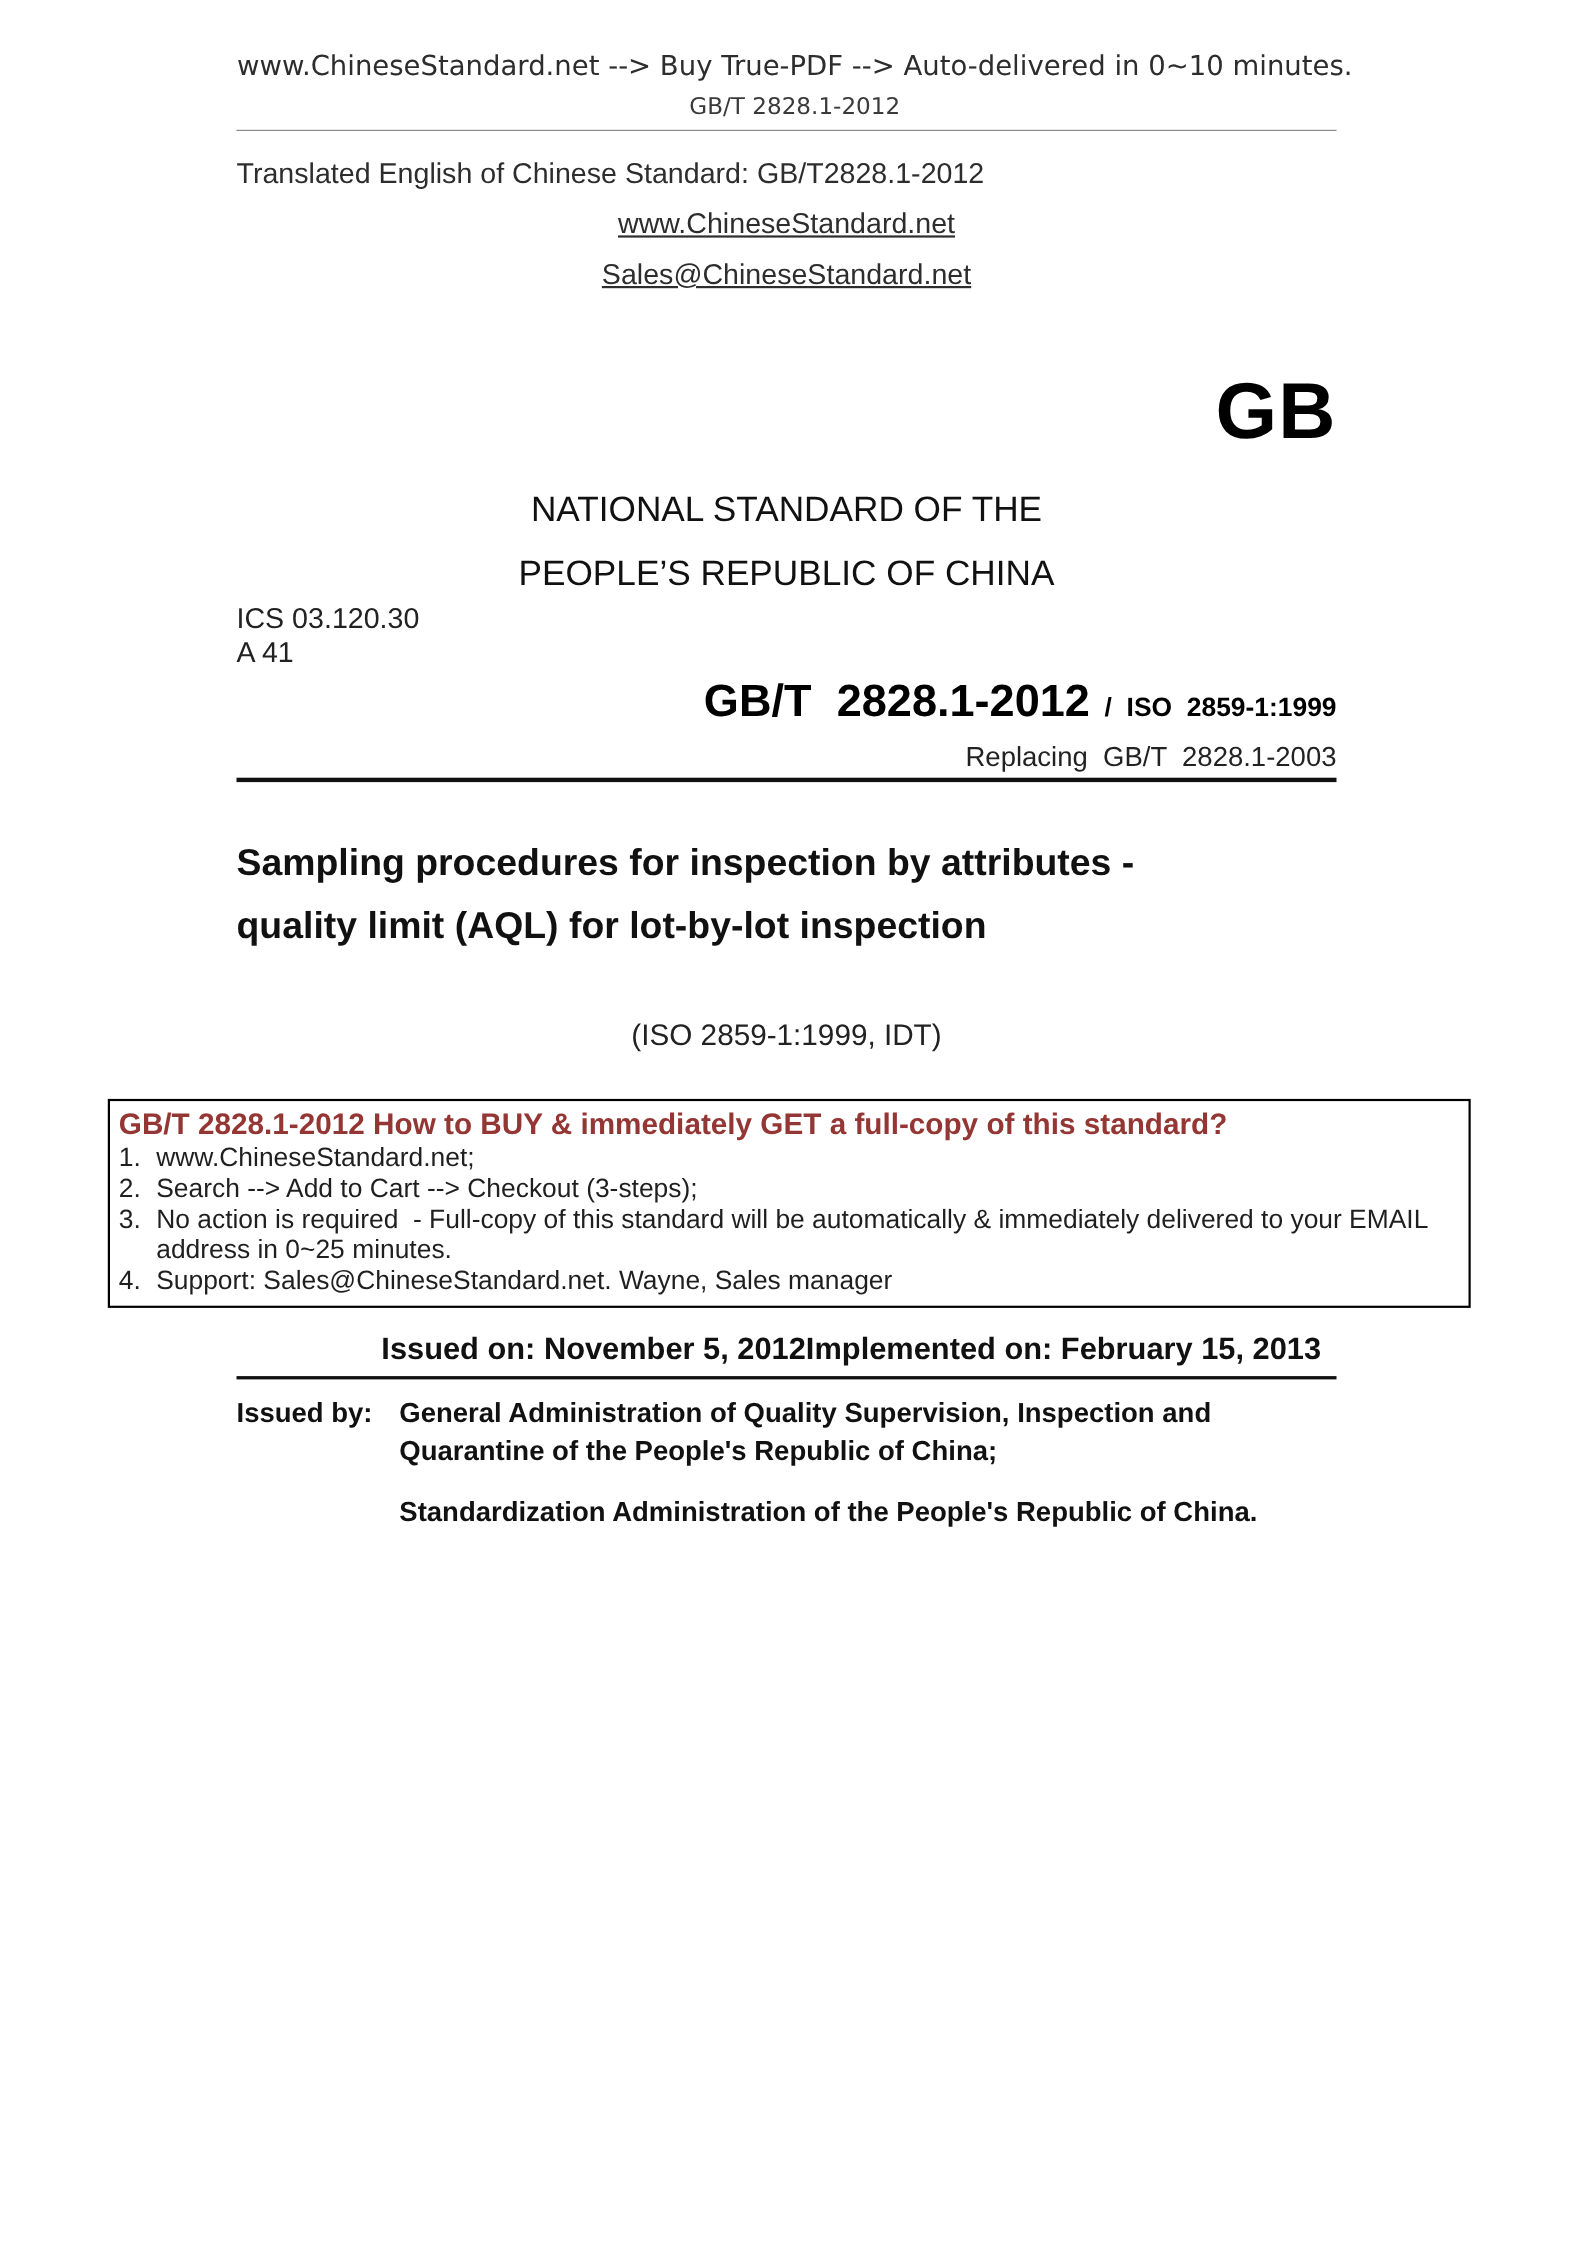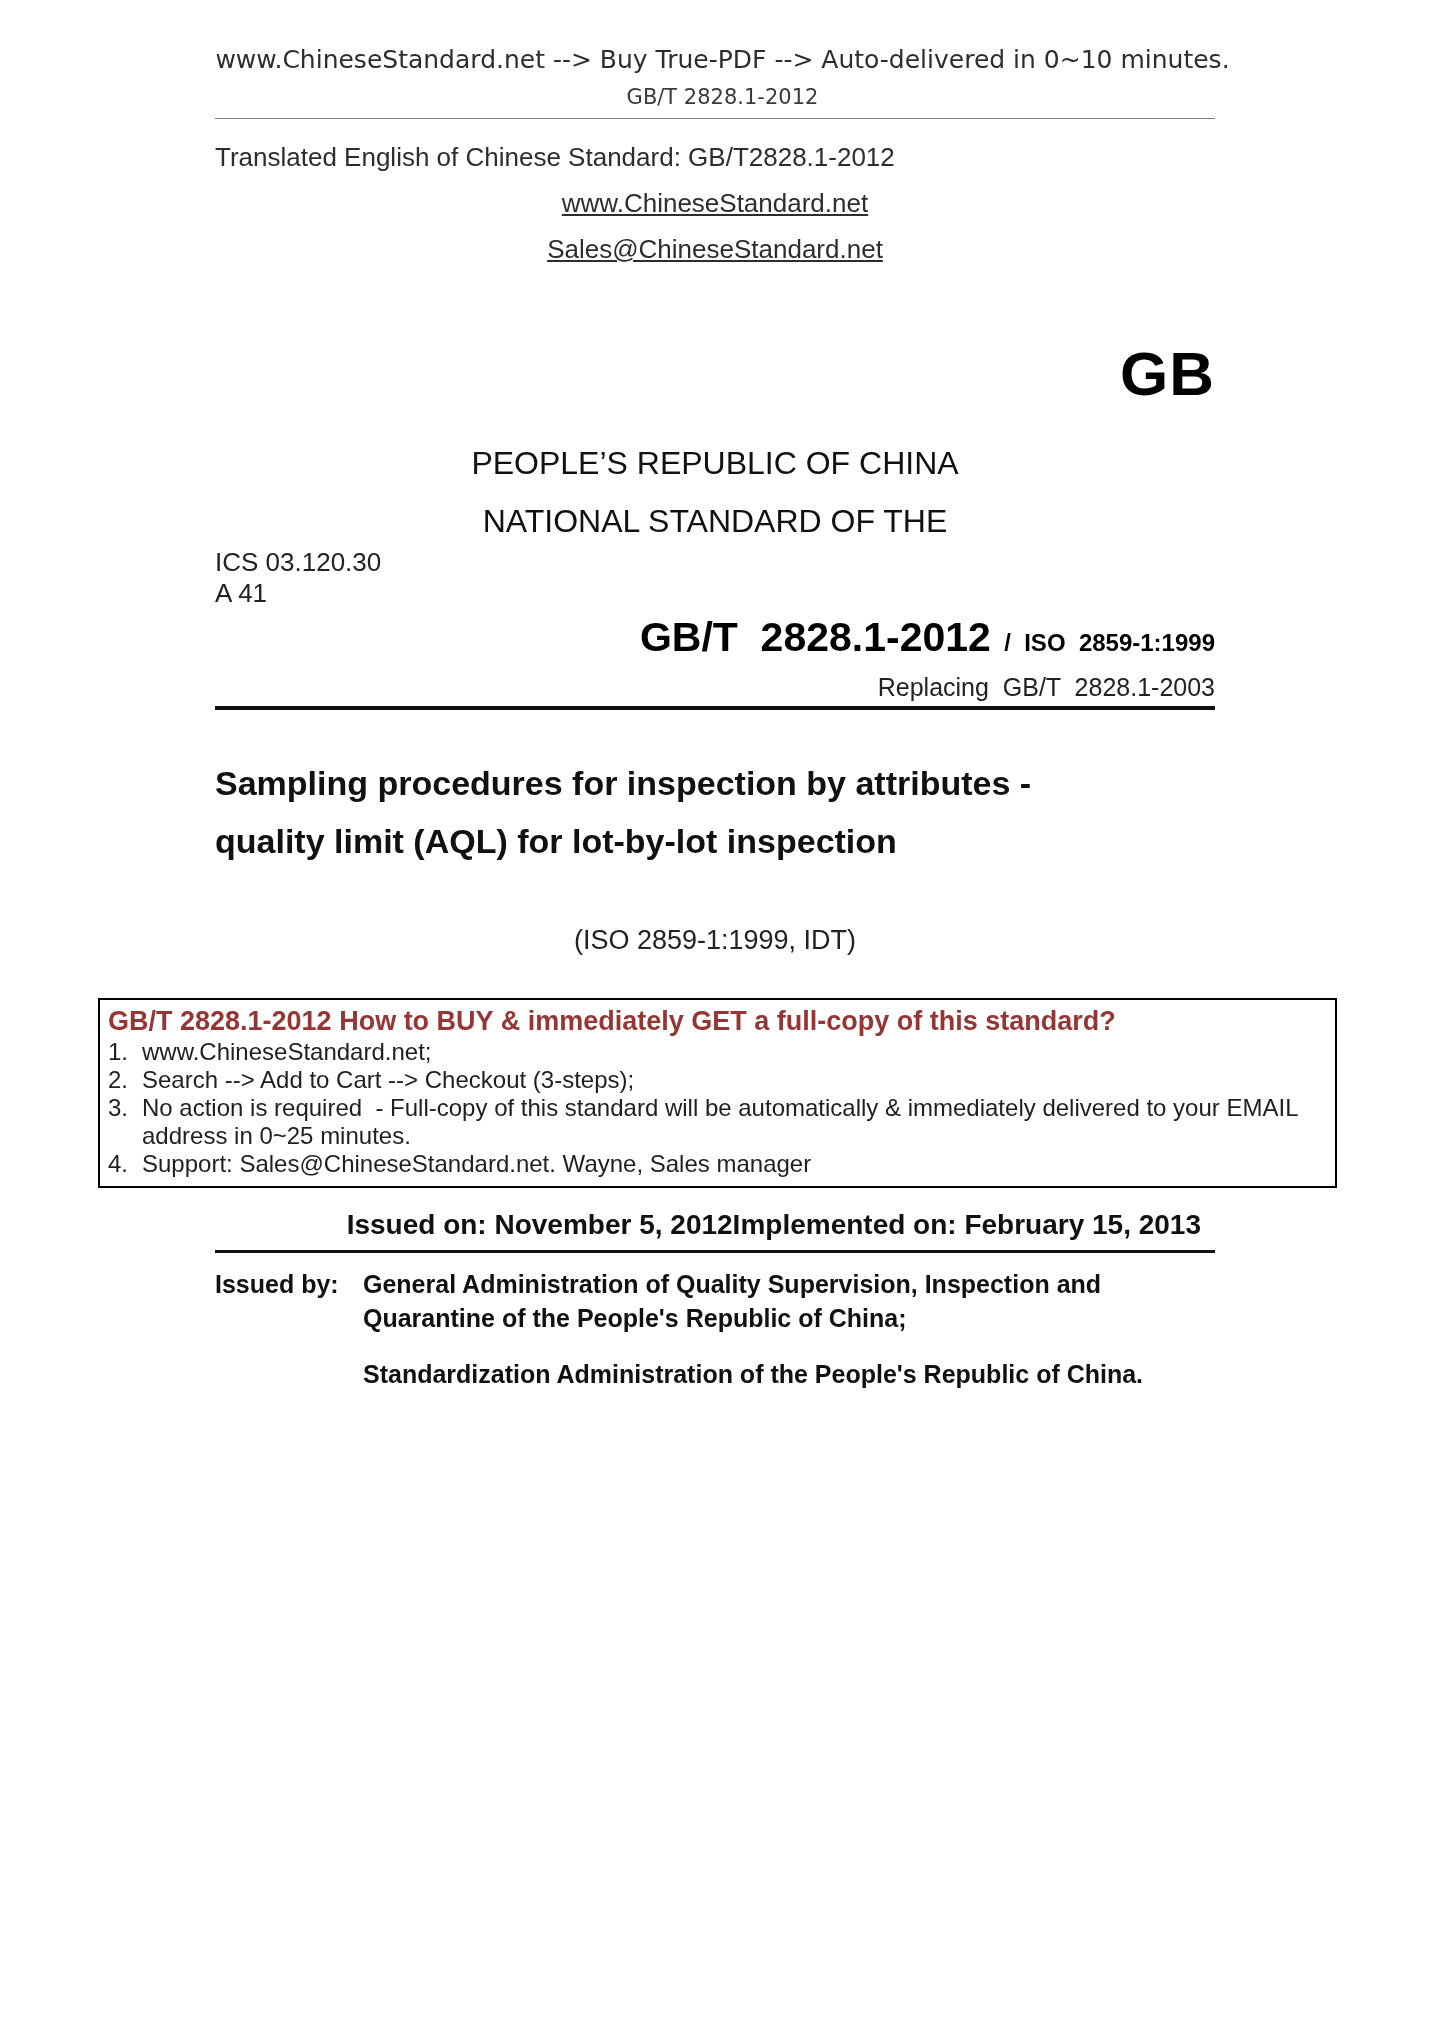--- a/index.html
+++ b/index.html
@@ -20,21 +20,21 @@
     font-family: "DejaVu Sans", sans-serif;
     font-size: 21px; line-height: 26px; color: #3a3a3a;
   }
   .rule-thin { border: none; border-top: 1px solid #7f7f7f; margin: 8px 0 0 0; }
   .translated { margin-top: 22px; text-align: left; font-size: 26px; line-height: 32px; color: #2d2d2d; }
   .center-link { margin-top: 14px; text-align: center; font-size: 26px; line-height: 32px; }
   .center-link a { color: #2d2d2d; text-decoration: underline; cursor: pointer; }
 
   .gb-logo {
     margin-top: 66px; text-align: right;
-    font-size: 62px; line-height: 86px; font-weight: bold; color: #000;
+    font-size: 72px; line-height: 86px; font-weight: bold; color: #000;
     letter-spacing: 1px;
   }
   .natl { margin-top: 26px; text-align: center; font-size: 32px; line-height: 40px; color: #111; }
   .natl + .natl { margin-top: 18px; }
   .ics { margin-top: 6px; font-size: 26px; line-height: 31px; color: #222; }
   .ics + .ics { margin-top: 0; }
 
   .code-line { margin-top: 4px; text-align: right; line-height: 48px; }
   .code-big { font-size: 41px; font-weight: bold; color: #000; white-space: pre-wrap; }
   .code-iso { font-size: 24px; font-weight: bold; color: #000; white-space: pre-wrap; }
@@ -86,22 +86,22 @@
   <div class="doc-code">GB/T 2828.1-2012</div>
 
   <div class="content">
     <hr class="rule-thin">
     <div class="translated">Translated English of Chinese Standard: GB/T2828.1-2012</div>
     <div class="center-link"><a>www.ChineseStandard.net</a></div>
     <div class="center-link"><a>Sales@ChineseStandard.net</a></div>
 
     <div class="gb-logo">GB</div>
 
+    <div class="natl">NATIONAL STANDARD OF THE</div>
     <div class="natl">PEOPLE’S REPUBLIC OF CHINA</div>
-    <div class="natl">NATIONAL STANDARD OF THE</div>
 
     <div class="ics">ICS 03.120.30</div>
     <div class="ics">A 41</div>
 
     <div class="code-line"><span class="code-big">GB/T  2828.1-2012</span><span class="code-iso">  /  ISO  2859-1:1999</span></div>
     <div class="replacing">Replacing  GB/T  2828.1-2003</div>
     <hr class="rule-thick">
 
     <div class="title">
       <div>Sampling procedures for inspection by attributes -</div>

